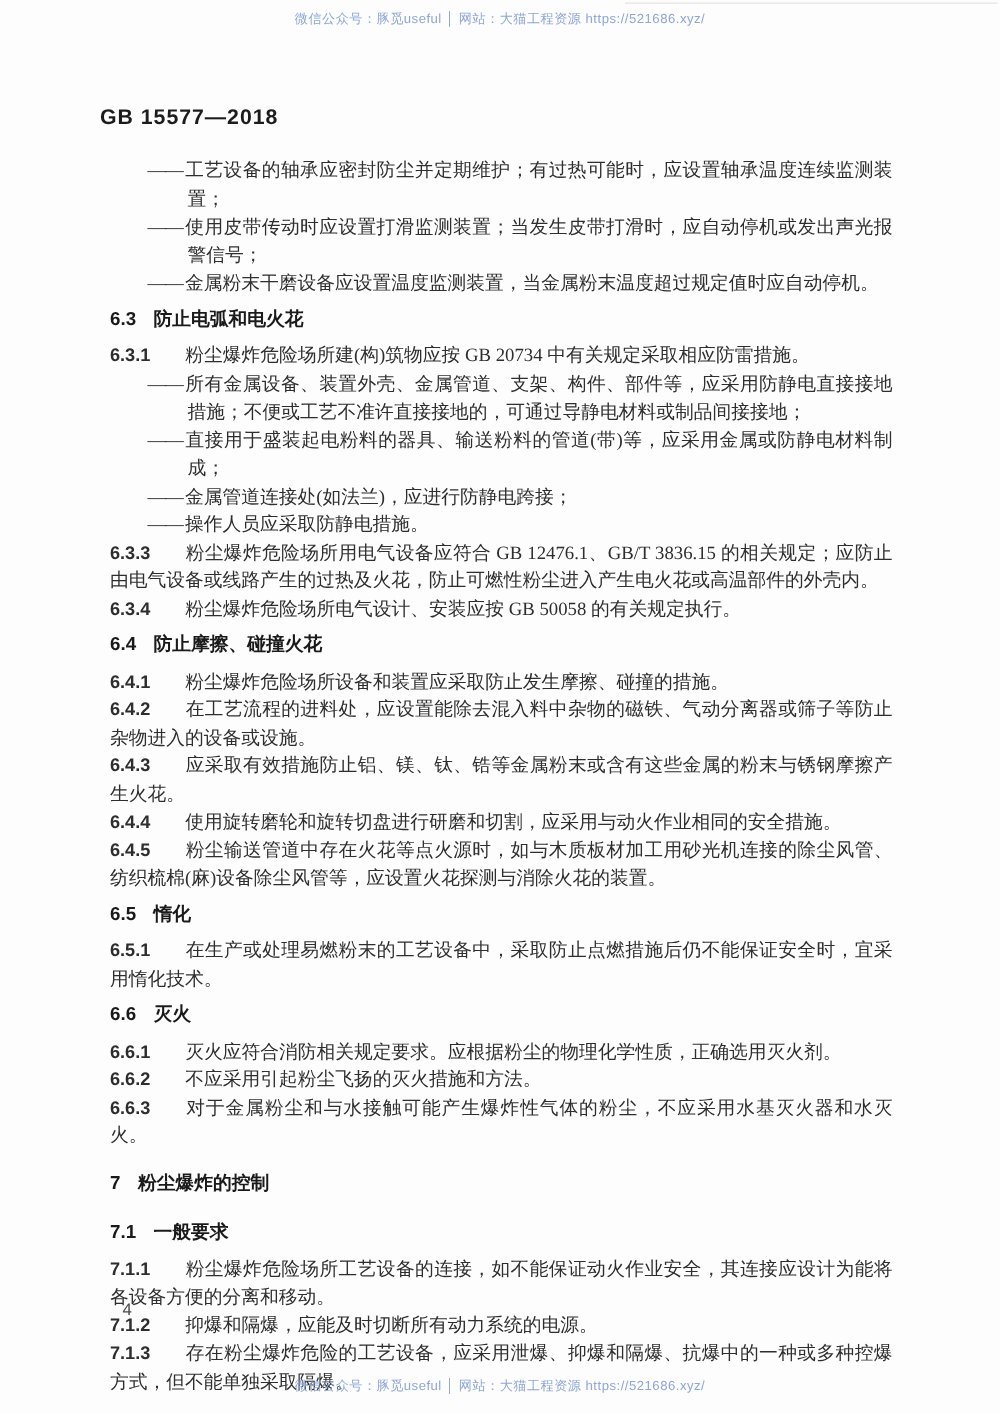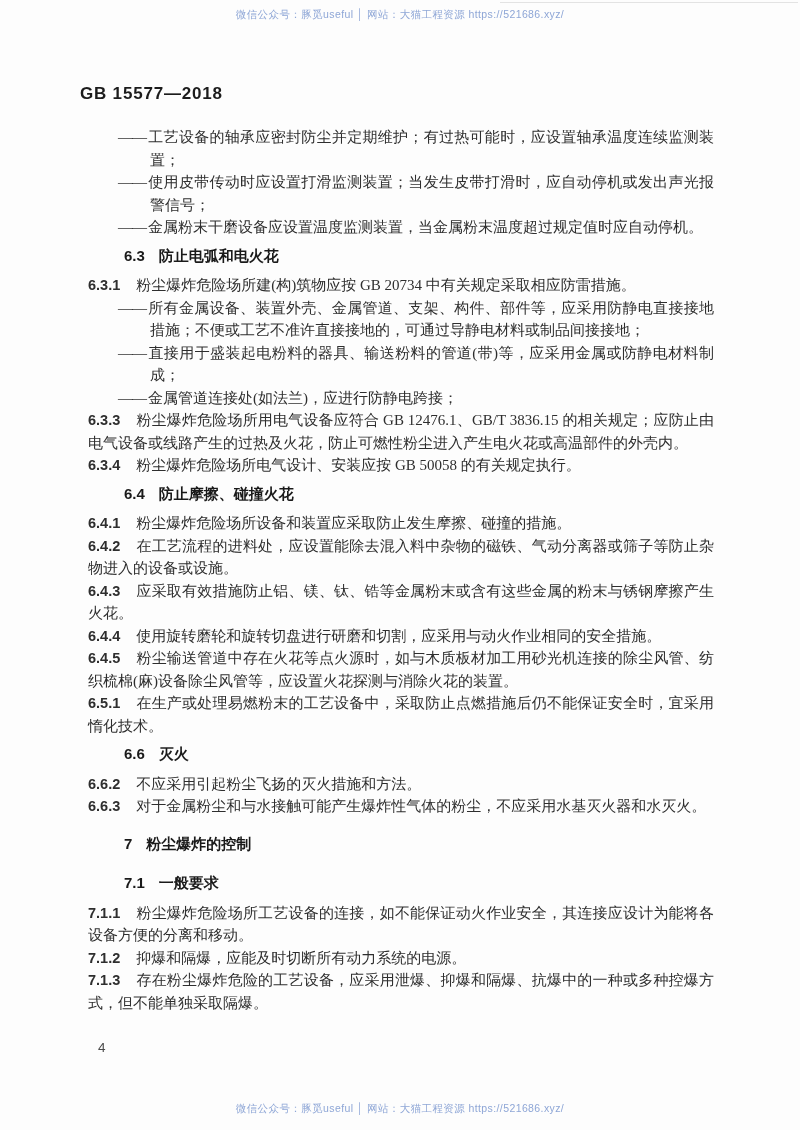--- a/index.html
+++ b/index.html
@@ -42,33 +42,33 @@
   .doc-body p { margin:0; }
   p.dash {
     padding-left:62px;
     text-indent:-32px;
   }
   .dash-mark { letter-spacing:-1px; margin-right:2px; }
   p.clause .num {
     font-family:"Liberation Sans", sans-serif;
     font-weight:600;
     font-size:14.5px;
-    margin-right:16px;
+    margin-right:28px;
     white-space:nowrap;
   }
   p.heading, p.chapter {
     font-family:"Liberation Sans", sans-serif;
     font-weight:bold;
     font-size:15px;
     color:#1a1a1a;
     text-align:left;
   }
   p.heading { margin-top:6px; margin-bottom:7px; }
   p.chapter { margin-top:15px; margin-bottom:17px; }
-  p.heading .num, p.chapter .num { margin-right:14px;margin-left:36px; }
+  p.heading .num, p.chapter .num { margin-right:14px; }
   .page-number {
     position:absolute; top:1040px; left:98px;
     font-size:13.5px;
     color:#4a4a4a;
     font-family:"Liberation Sans", sans-serif;
   }
 </style>
 </head>
 <body>
 
@@ -80,30 +80,33 @@
 
 <div class="doc-body" id="doc-body">
     <p class="dash"><span class="dash-mark">——</span><span>工艺设备的轴承应密封防尘并定期维护；有过热可能时，应设置轴承温度连续监测装置；</span></p>
     <p class="dash"><span class="dash-mark">——</span><span>使用皮带传动时应设置打滑监测装置；当发生皮带打滑时，应自动停机或发出声光报警信号；</span></p>
     <p class="dash"><span class="dash-mark">——</span><span>金属粉末干磨设备应设置温度监测装置，当金属粉末温度超过规定值时应自动停机。</span></p>
     <p class="heading"><span class="num">6.3</span><span class="txt">防止电弧和电火花</span></p>
     <p class="clause"><span class="num">6.3.1</span><span class="txt">粉尘爆炸危险场所建(构)筑物应按 GB 20734 中有关规定采取相应防雷措施。</span></p>
     <p class="dash"><span class="dash-mark">——</span><span>所有金属设备、装置外壳、金属管道、支架、构件、部件等，应采用防静电直接接地措施；不便或工艺不准许直接接地的，可通过导静电材料或制品间接接地；</span></p>
     <p class="dash"><span class="dash-mark">——</span><span>直接用于盛装起电粉料的器具、输送粉料的管道(带)等，应采用金属或防静电材料制成；</span></p>
     <p class="dash"><span class="dash-mark">——</span><span>金属管道连接处(如法兰)，应进行防静电跨接；</span></p>
+    <p class="dash"><span class="dash-mark">——</span><span>操作人员应采取防静电措施。</span></p>
     <p class="clause"><span class="num">6.3.3</span><span class="txt">粉尘爆炸危险场所用电气设备应符合 GB 12476.1、GB/T 3836.15 的相关规定；应防止由电气设备或线路产生的过热及火花，防止可燃性粉尘进入产生电火花或高温部件的外壳内。</span></p>
     <p class="clause"><span class="num">6.3.4</span><span class="txt">粉尘爆炸危险场所电气设计、安装应按 GB 50058 的有关规定执行。</span></p>
     <p class="heading"><span class="num">6.4</span><span class="txt">防止摩擦、碰撞火花</span></p>
     <p class="clause"><span class="num">6.4.1</span><span class="txt">粉尘爆炸危险场所设备和装置应采取防止发生摩擦、碰撞的措施。</span></p>
     <p class="clause"><span class="num">6.4.2</span><span class="txt">在工艺流程的进料处，应设置能除去混入料中杂物的磁铁、气动分离器或筛子等防止杂物进入的设备或设施。</span></p>
     <p class="clause"><span class="num">6.4.3</span><span class="txt">应采取有效措施防止铝、镁、钛、锆等金属粉末或含有这些金属的粉末与锈钢摩擦产生火花。</span></p>
     <p class="clause"><span class="num">6.4.4</span><span class="txt">使用旋转磨轮和旋转切盘进行研磨和切割，应采用与动火作业相同的安全措施。</span></p>
     <p class="clause"><span class="num">6.4.5</span><span class="txt">粉尘输送管道中存在火花等点火源时，如与木质板材加工用砂光机连接的除尘风管、纺织梳棉(麻)设备除尘风管等，应设置火花探测与消除火花的装置。</span></p>
+    <p class="heading"><span class="num">6.5</span><span class="txt">惰化</span></p>
     <p class="clause"><span class="num">6.5.1</span><span class="txt">在生产或处理易燃粉末的工艺设备中，采取防止点燃措施后仍不能保证安全时，宜采用惰化技术。</span></p>
     <p class="heading"><span class="num">6.6</span><span class="txt">灭火</span></p>
+    <p class="clause"><span class="num">6.6.1</span><span class="txt">灭火应符合消防相关规定要求。应根据粉尘的物理化学性质，正确选用灭火剂。</span></p>
     <p class="clause"><span class="num">6.6.2</span><span class="txt">不应采用引起粉尘飞扬的灭火措施和方法。</span></p>
     <p class="clause"><span class="num">6.6.3</span><span class="txt">对于金属粉尘和与水接触可能产生爆炸性气体的粉尘，不应采用水基灭火器和水灭火。</span></p>
     <p class="chapter"><span class="num">7</span><span class="txt">粉尘爆炸的控制</span></p>
     <p class="heading"><span class="num">7.1</span><span class="txt">一般要求</span></p>
     <p class="clause"><span class="num">7.1.1</span><span class="txt">粉尘爆炸危险场所工艺设备的连接，如不能保证动火作业安全，其连接应设计为能将各设备方便的分离和移动。</span></p>
     <p class="clause"><span class="num">7.1.2</span><span class="txt">抑爆和隔爆，应能及时切断所有动力系统的电源。</span></p>
     <p class="clause"><span class="num">7.1.3</span><span class="txt">存在粉尘爆炸危险的工艺设备，应采用泄爆、抑爆和隔爆、抗爆中的一种或多种控爆方式，但不能单独采取隔爆。</span></p>
   </div>
 
 <div class="page-number">4</div>

